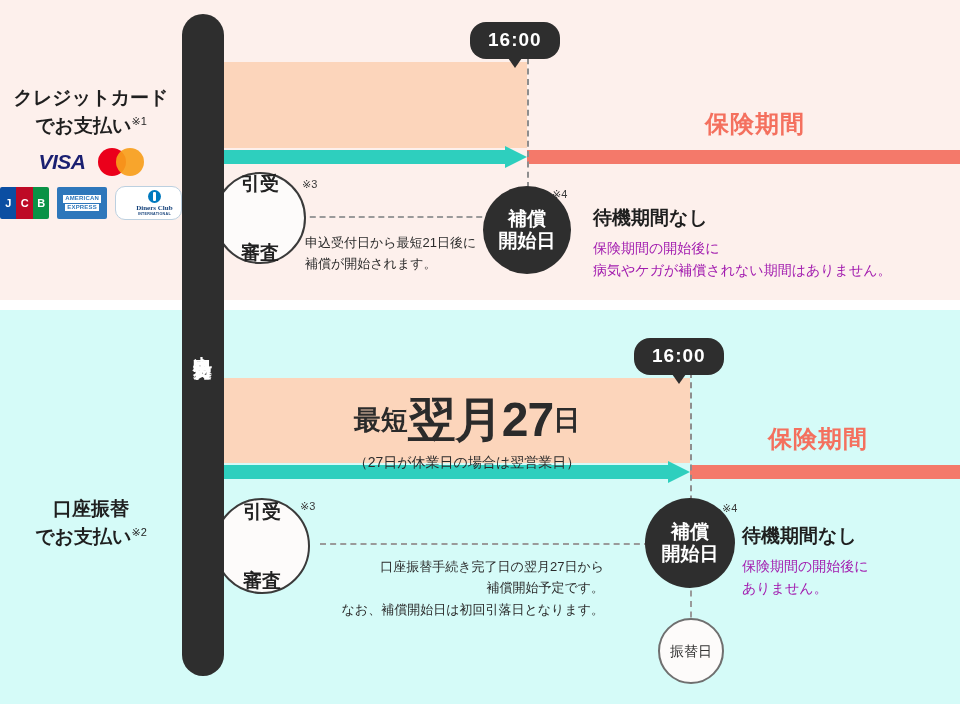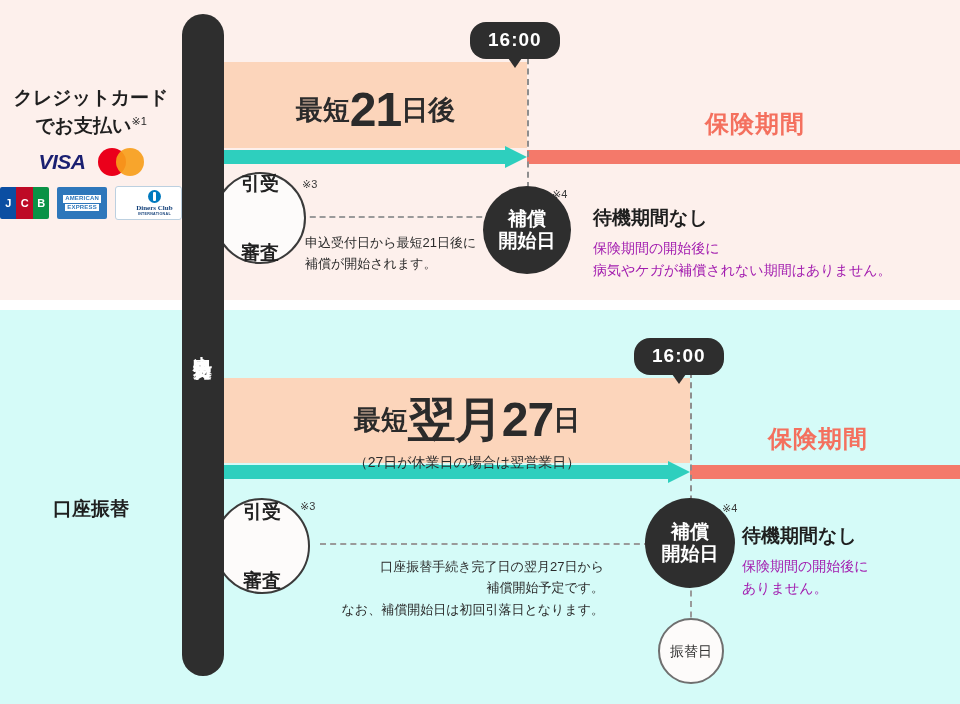--- a/index.html
+++ b/index.html
@@ -124,21 +124,21 @@
   .mc i.a{left:0;background:#eb001b;}
   .mc i.b{left:18px;background:#f79e1b;opacity:.92;}
   .jcb{display:flex;height:32px;width:52px;border-radius:2px;overflow:hidden;}
   .jcb span{flex:1;display:flex;align-items:center;justify-content:center;color:#fff;font-size:11px;font-weight:700;}
   .jcb .j{background:#0b4ea2;}
   .jcb .c{background:#be0a26;}
   .jcb .b{background:#0a9246;}
   .amex{width:52px;height:32px;background:#2e77bb;border-radius:2px;display:flex;flex-direction:column;align-items:center;justify-content:center;color:#fff;}
   .amex b{font-size:6px;letter-spacing:.2px;line-height:1.25;background:#fff;color:#2e77bb;padding:0 2px;}
   .amex b+b{margin-top:1px;}
-  .diners{width:56px;height:32px;background:#fff;border:1px solid #bcd0e0;border-radius:3px;display:flex;flex-direction:column;align-items:center;justify-content:center;padding-left:12px;}
+  .diners{width:56px;height:32px;background:#fff;border:1px solid #bcd0e0;border-radius:10px;display:flex;flex-direction:column;align-items:center;justify-content:center;padding-left:12px;}
   .diners .ring{width:13px;height:13px;border-radius:50%;background:#0079be;position:relative;}
   .diners .ring::after{content:"";position:absolute;left:5px;top:2px;width:3px;height:9px;background:#fff;border-radius:1px;}
   .diners .t1{font-size:7px;font-weight:700;color:#14417a;font-family:"Liberation Serif",serif;margin-top:1px;}
   .diners .t2{font-size:3.6px;font-weight:700;color:#14417a;letter-spacing:.3px;}
 
   
   .period{position:absolute;color:#f4705e;font-size:24px;font-weight:700;letter-spacing:1px;}
   .period-top{left:705px;top:108px;}
   .period-bot{left:768px;top:423px;}
 
@@ -219,23 +219,20 @@
         <b>EXPRESS</b>
       </span>
       <span class="logo diners">
         <span class="ring"></span>
         <span class="t1">Diners Club</span>
         <span class="t2">INTERNATIONAL</span>
       </span>
     </div>
   </div>
 
-  <div class="dur dur-top">
-    <span class="small">最短</span><span class="big">21</span><span class="unit">日後</span>
-  </div>
 
   <div class="timebadge timebadge-top">16:00</div>
 
   <div class="circle circle-white c-review-top">
     <span>引受</span>
     <span>審査</span>
   </div>
   <span class="mk mk3-top">※3</span>
 
   <div class="circle circle-dark c-start-top">
@@ -254,20 +251,21 @@
   <div class="nowait nowait-top">
     <div class="hd">待機期間なし</div>
     <div class="bd">
       <div>保険期間の開始後に</div>
       <div>病気やケガが補償されない期間はありません。</div>
     </div>
   </div>
 
   <div class="paylabel pay-bot">
     <div class="l1">口座振替</div>
+    <div class="l2"><span>でお支払い</span><sup>※2</sup></div>
   </div>
 
   <div class="dur dur-bot">
     <div>
       <span class="small">最短</span><span class="big">翌月27</span><span class="unit">日</span>
     </div>
     <div class="dur-note">（27日が休業日の場合は翌営業日）</div>
   </div>
 
   <div class="timebadge timebadge-bot">16:00</div>

